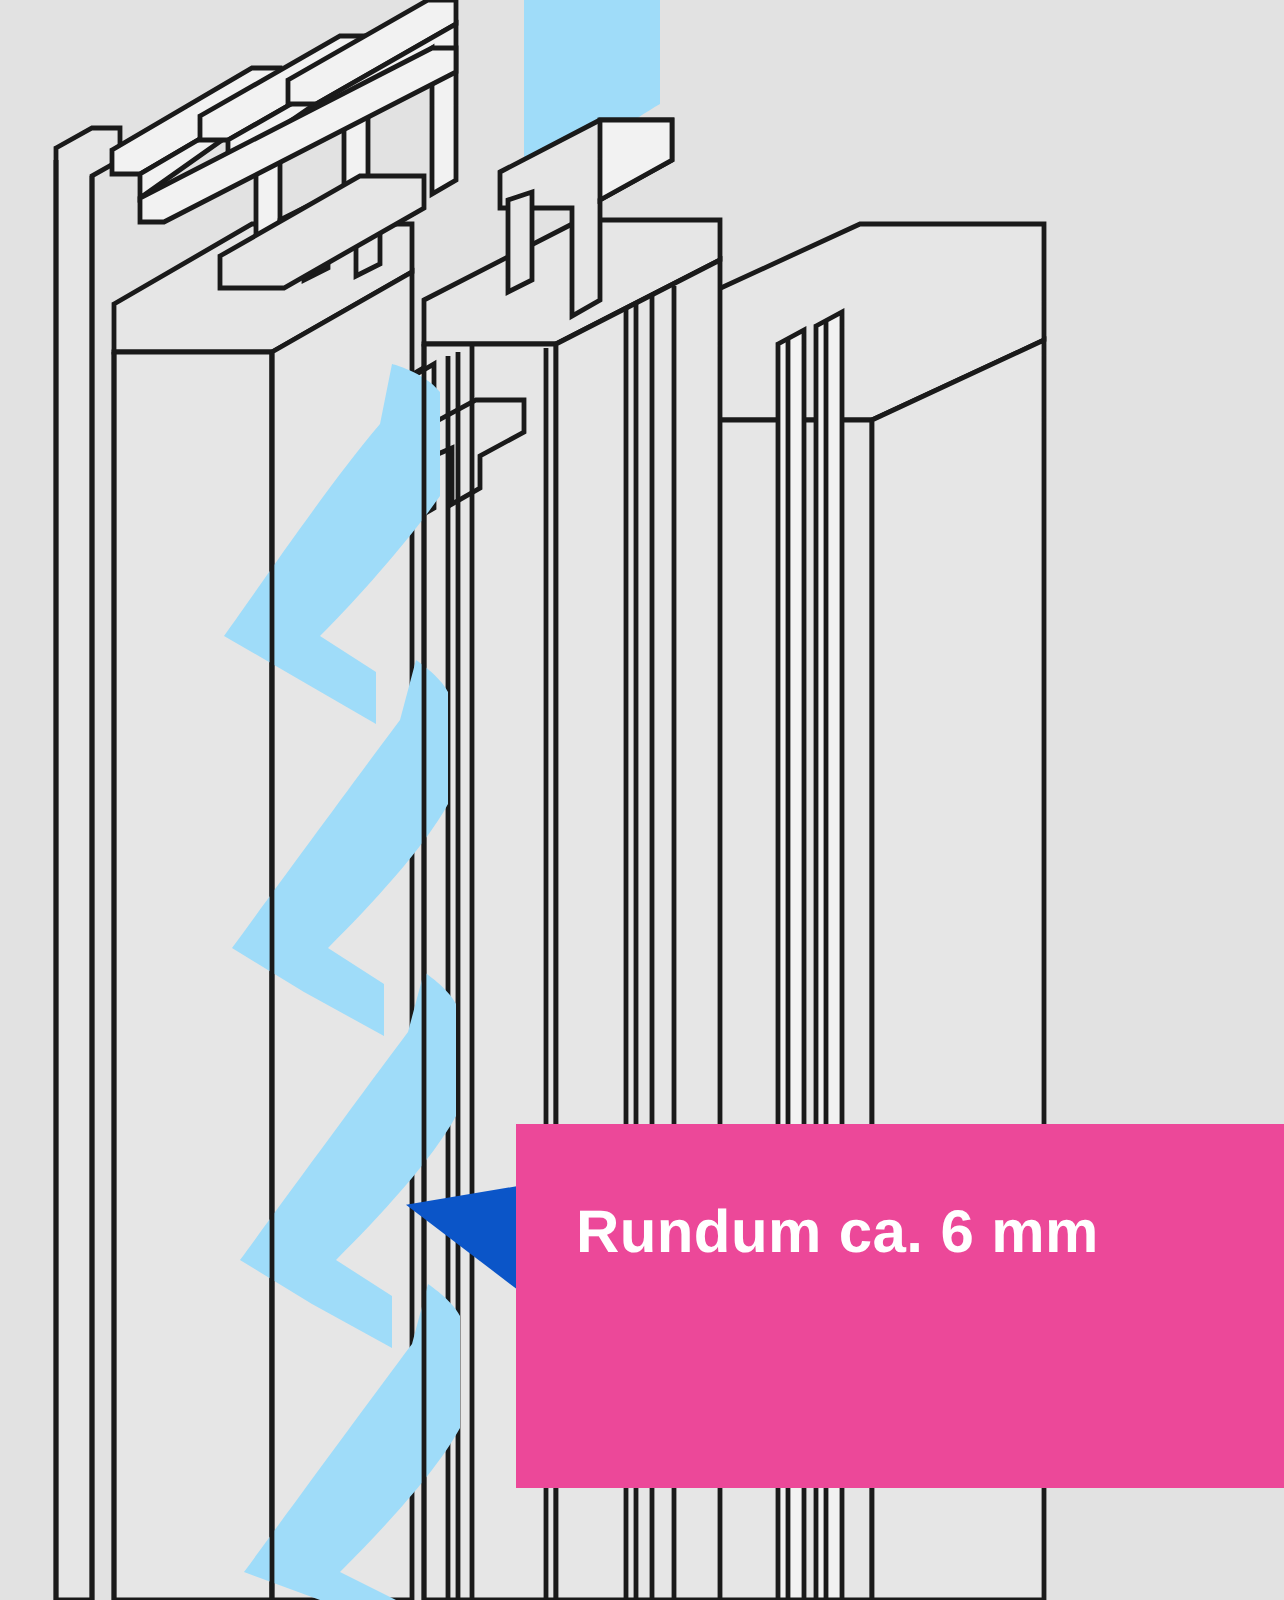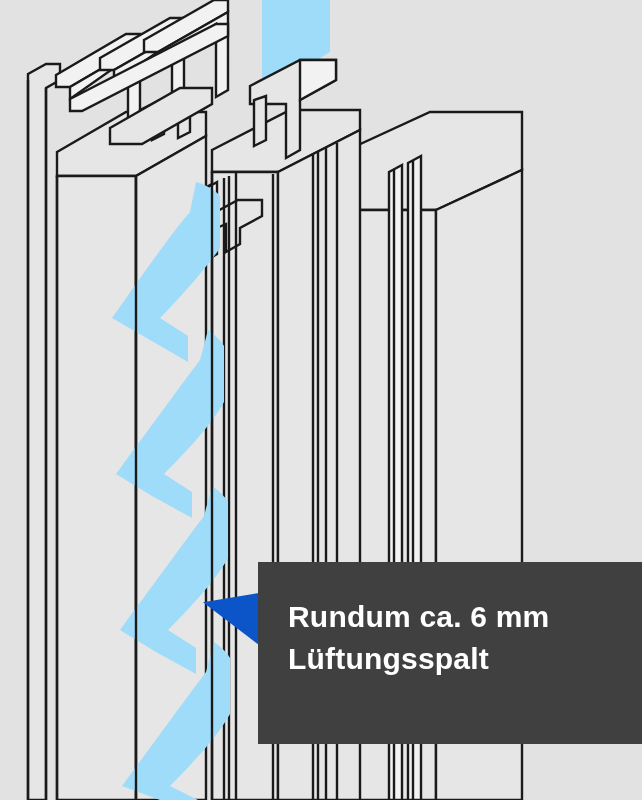--- a/index.html
+++ b/index.html
@@ -22,21 +22,21 @@
     top: 0;
     width: 642px;
     height: 800px;
   }
   .callout {
     position: absolute;
     left: 258px;
     top: 562px;
     width: 384px;
     height: 182px;
-    background: #404040;
+    background: #ec4899;
     box-sizing: border-box;
     padding: 34px 0 0 30px;
   }
   .callout-pointer {
     position: absolute;
     left: 203px;
     top: 593px;
     width: 56px;
     height: 52px;
     background: #0b55c8;
@@ -193,16 +193,15 @@
         <line class="ln" x1="212" y1="172" x2="212" y2="800"></line>
       </g>
 
     </g>
   </svg>
 
   <div class="callout-pointer"></div>
 
   <div class="callout">
     <div class="callout-line">Rundum ca. 6 mm</div>
-    <div class="callout-line">Lüftungsspalt</div>
   </div>
 
 </div>
 
 </body></html>

